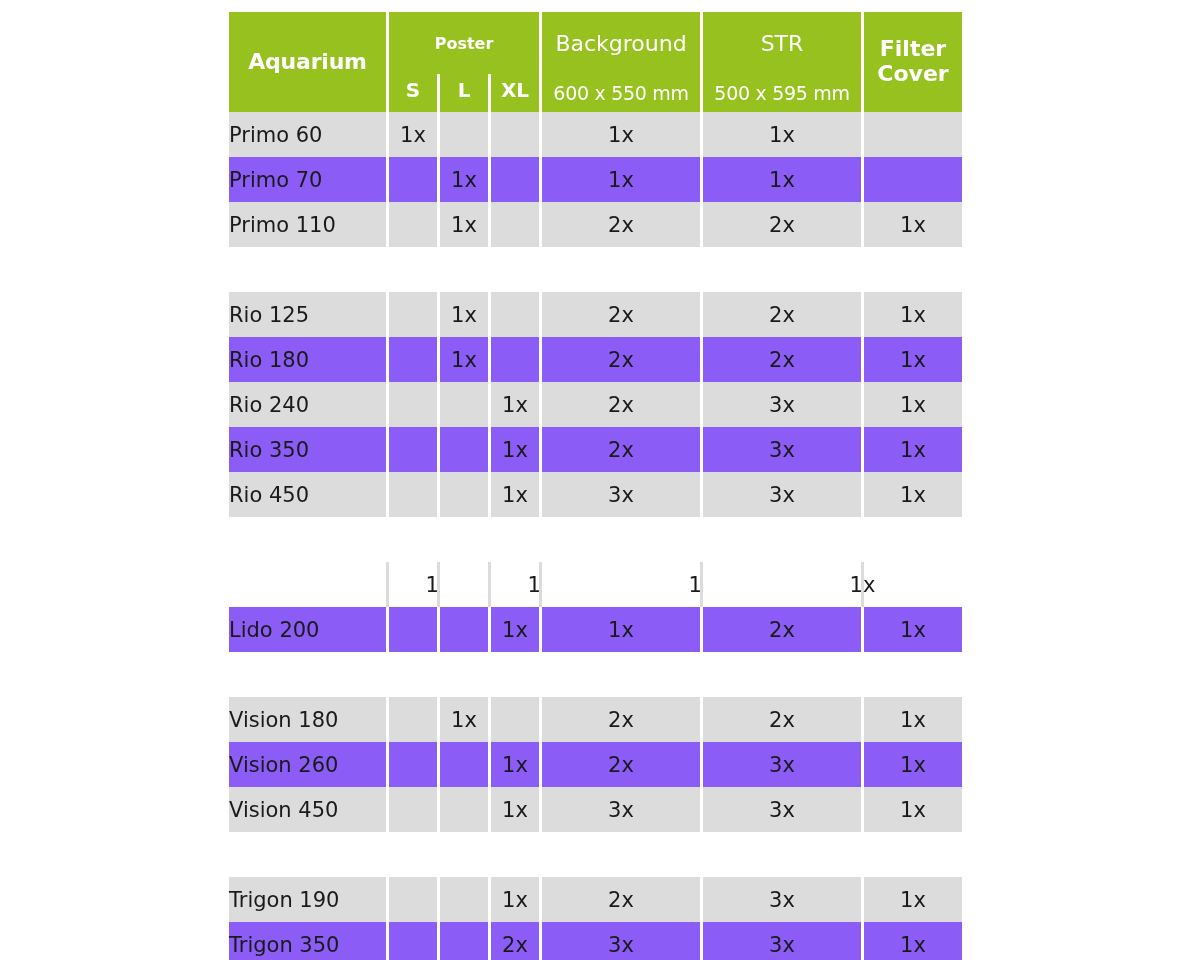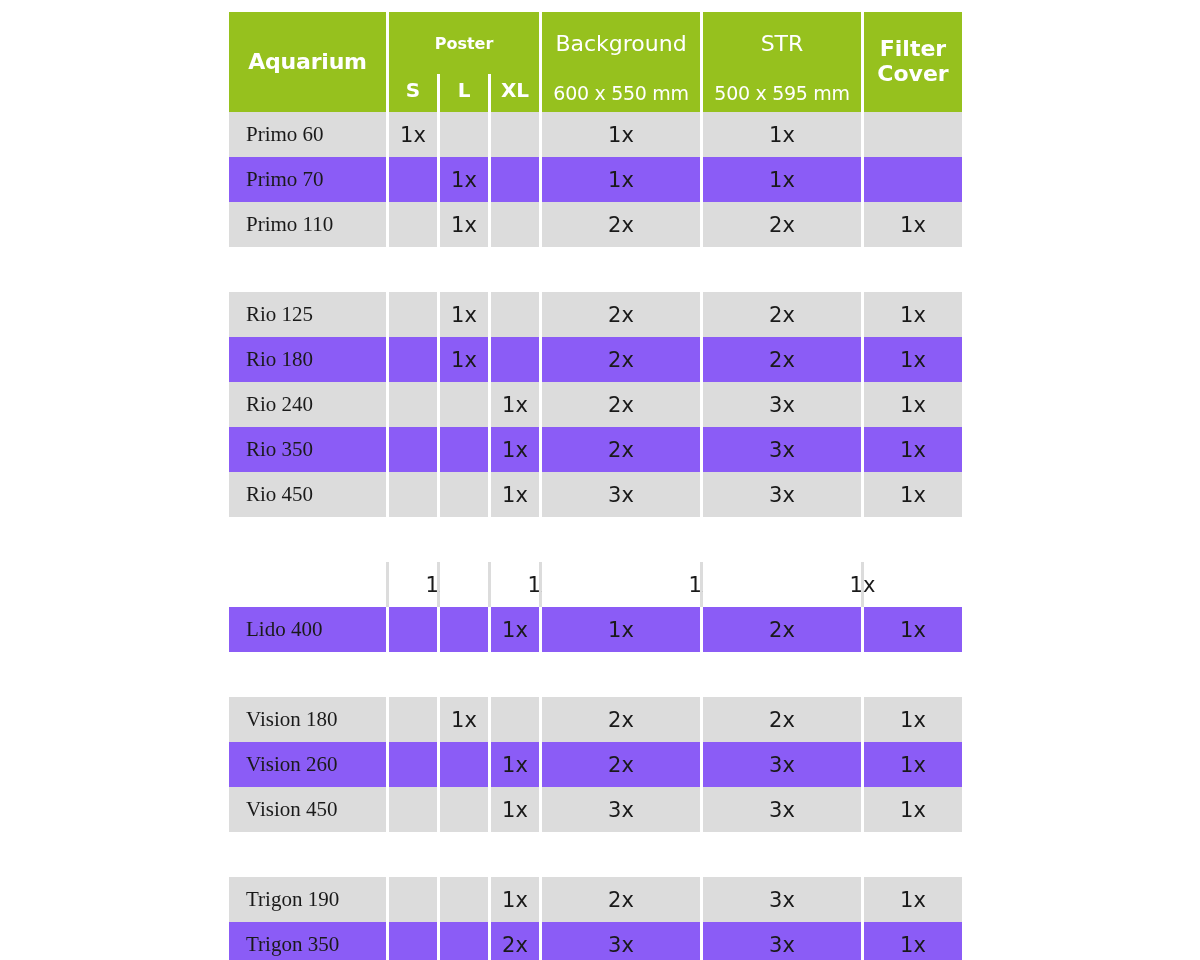--- a/index.html
+++ b/index.html
@@ -131,23 +131,21 @@
   .cell {
     display: flex;
     align-items: center;
     font-size: 21px;
     color: #1a1a1a;
     font-weight: normal;
   }
   .cell.shaded { background: #dcdcdc; }
   .cell.plain { background: #8b5cf6; }
   .cell.name {
-    padding-left: 17px;
     justify-content: flex-start;
-    font-family: Liberation Serif, serif;
   }
   .cell.val { justify-content: center; }
   .gap { background: #ffffff; }
 
   .spacer { height: 45px; background: #ffffff; }
 </style>
 </head>
 <body>
 
 <div class="sheet">
@@ -323,21 +321,21 @@
           <div class="gap"></div>
           <div class="cell val shaded"></div>
           <div class="gap"></div>
           <div class="cell val shaded">1x</div>
           <div class="gap"></div>
           <div class="cell val shaded">1x</div>
           <div class="gap"></div>
           <div class="cell val shaded">1x</div>
         </div>
         <div class="grid-row">
-          <div class="cell name plain">Lido 400</div>
+          <div class="cell name plain">Lido 200</div>
           <div class="gap"></div>
           <div class="cell val plain"></div>
           <div class="gap"></div>
           <div class="cell val plain"></div>
           <div class="gap"></div>
           <div class="cell val plain">1x</div>
           <div class="gap"></div>
           <div class="cell val plain">1x</div>
           <div class="gap"></div>
           <div class="cell val plain">2x</div>

